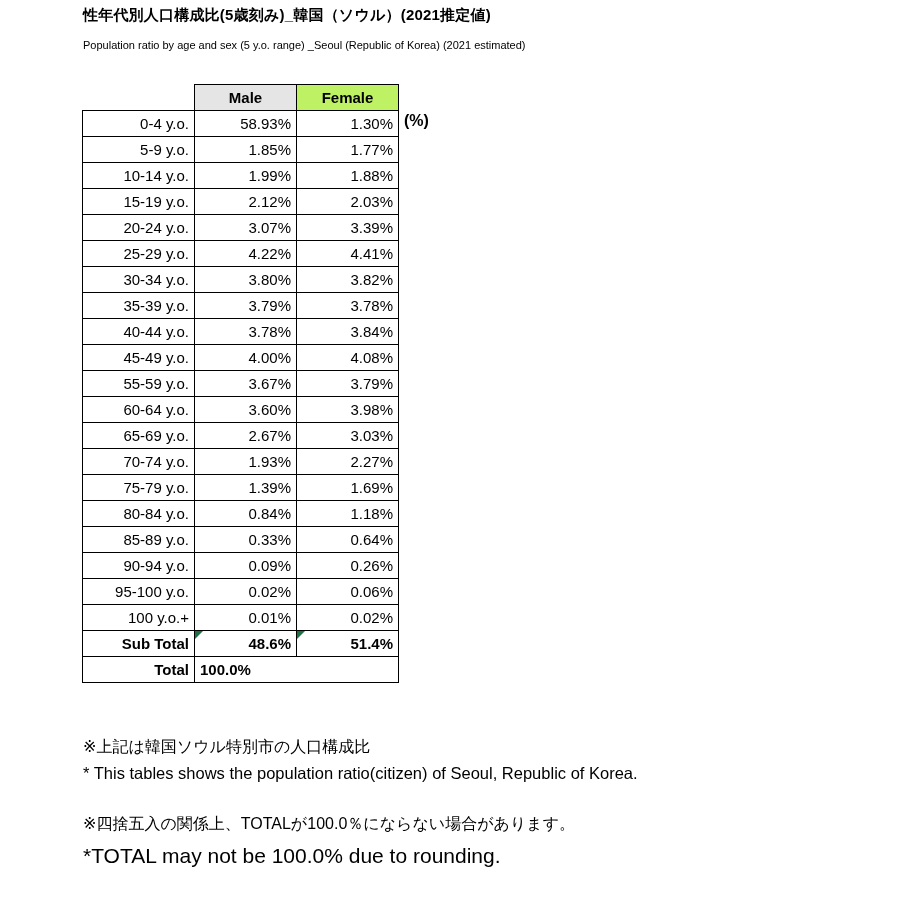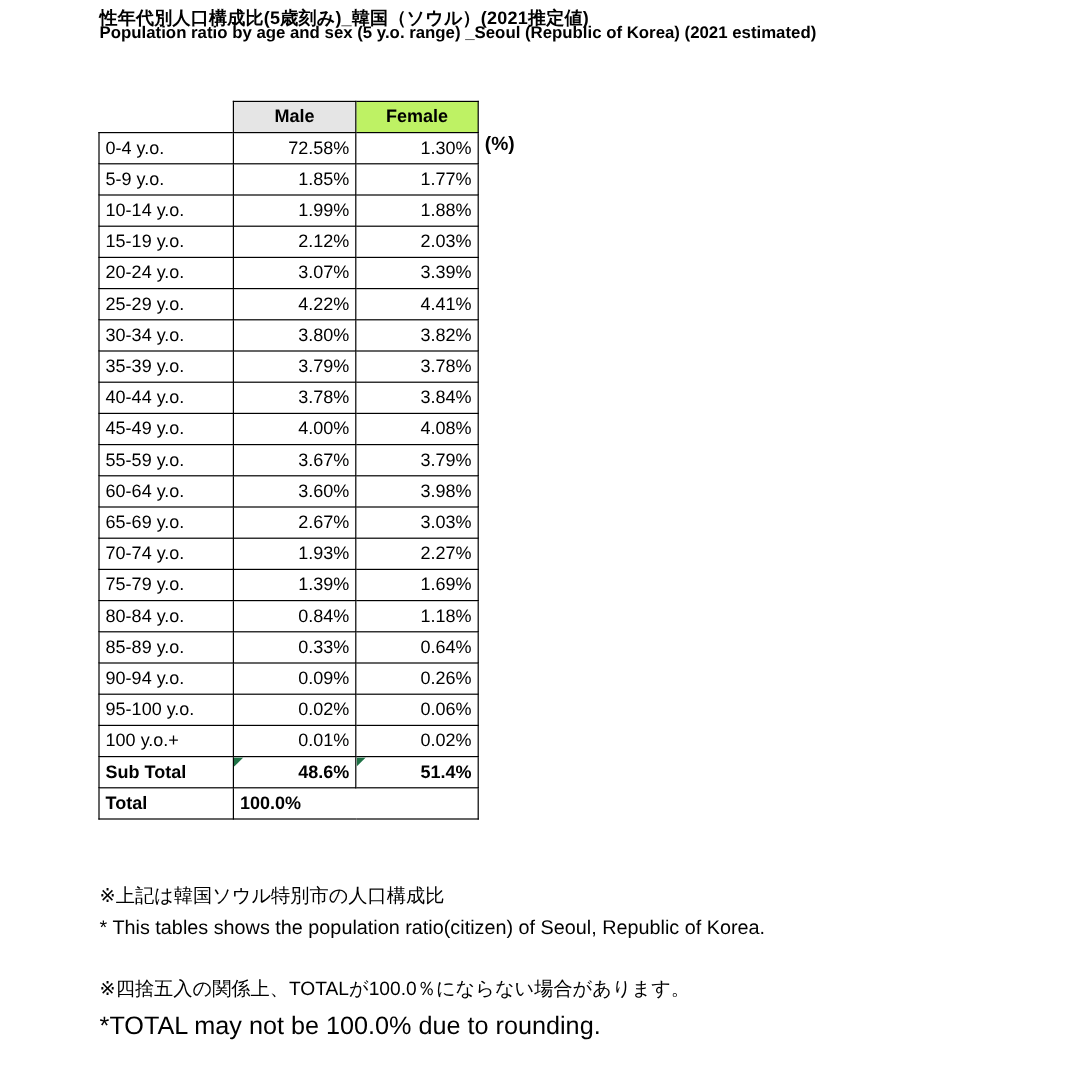--- a/index.html
+++ b/index.html
@@ -9,22 +9,22 @@
     color:#000000;
     font-family:"Liberation Sans","DejaVu Sans",sans-serif;
   }
   .page { position:relative; width:906px; height:900px; overflow:hidden; background:#fff; }
 
   .title-ja {
     position:absolute; left:83px; top:6px;
     font-size:15px; font-weight:700; letter-spacing:0.2px;
   }
   .title-en {
-    position:absolute; left:83px; top:19px;
-    font-size:14px; font-weight:700;
+    position:absolute; left:83px; top:39px;
+    font-size:11px; font-weight:400;
   }
 
   .table-wrap { position:absolute; left:82px; top:84px; }
   table.pop-table { border-collapse:collapse; table-layout:fixed; }
   .pop-table th, .pop-table td {
     border:1px solid #000;
     box-sizing:border-box;
     height:26px;
     font-size:15px;
     padding:0 5px;
@@ -33,21 +33,21 @@
   }
   .pop-table col.c-label  { width:112px; }
   .pop-table col.c-male   { width:102px; }
   .pop-table col.c-female { width:102px; }
   .pop-table th.hdr {
     background:#d9d9d9;
     font-weight:700;
     text-align:center;
   }
   .pop-table th.corner { border:none; background:transparent; }
-  .pop-table td.lbl { text-align:left; font-weight:400; }
+  .pop-table td.lbl { text-align:right; font-weight:400; }
   .pop-table td.val { text-align:right; font-weight:400; }
   .pop-table tr.totals td { font-weight:700; }
   .pop-table td.merged { font-weight:700; }
   .pop-table td.has-tri { position:relative; }
   .err-tri {
     position:absolute; top:0; left:0;
     width:8px; height:8px;
     clip-path:polygon(0 0,100% 0,0 100%);
     display:block;
   }
@@ -81,21 +81,21 @@
       <thead>
         <tr>
           <th class="corner"></th>
           <th class="hdr" style="background: #e5e5e5;">Male</th>
           <th class="hdr" style="background: #bef264;">Female</th>
         </tr>
       </thead>
       <tbody>
           <tr>
             <td class="lbl">0-4 y.o.</td>
-            <td class="val">72.58%</td>
+            <td class="val">58.93%</td>
             <td class="val">1.30%</td>
           </tr>
           <tr>
             <td class="lbl">5-9 y.o.</td>
             <td class="val">1.85%</td>
             <td class="val">1.77%</td>
           </tr>
           <tr>
             <td class="lbl">10-14 y.o.</td>
             <td class="val">1.99%</td>

